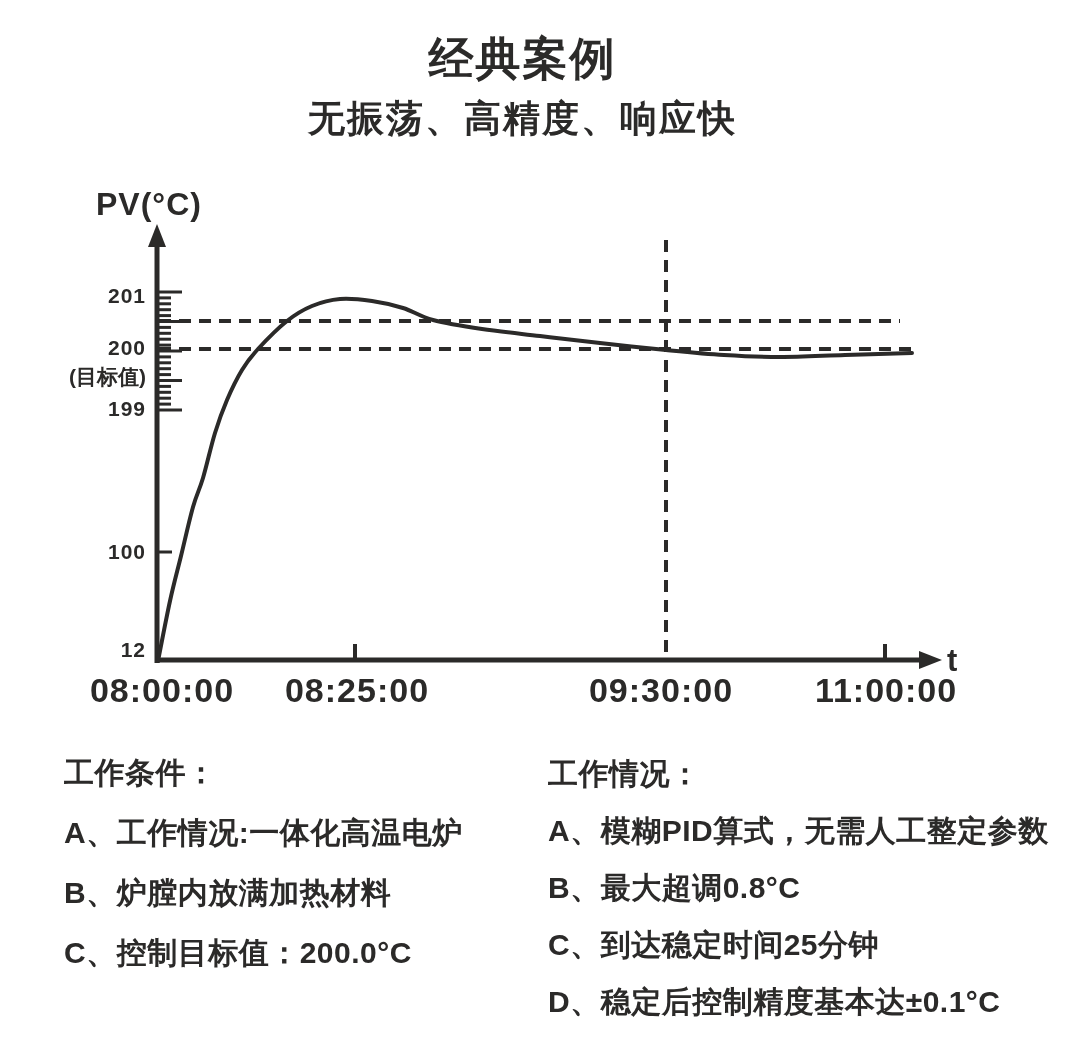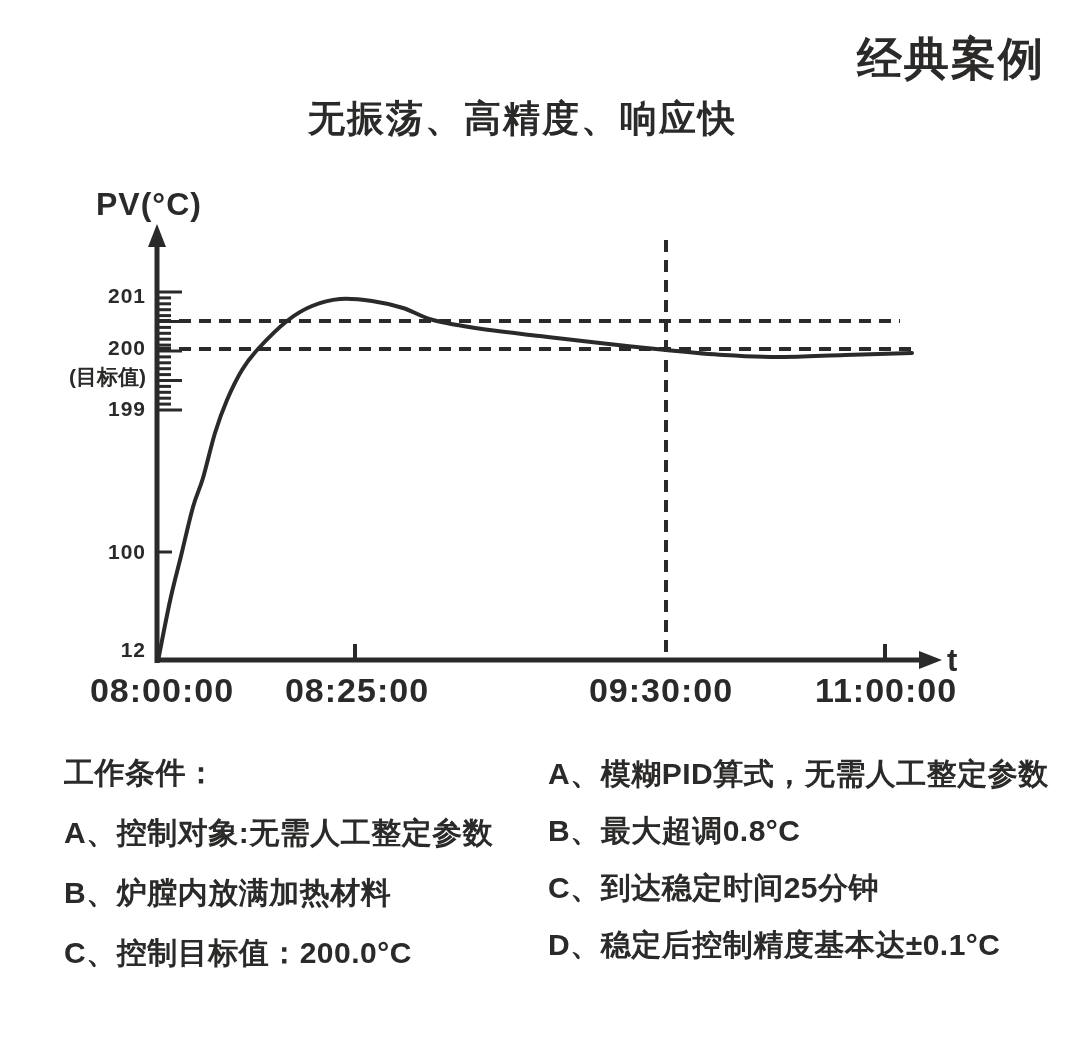--- a/index.html
+++ b/index.html
@@ -1,21 +1,21 @@
 <!DOCTYPE html>
 <html><head>
 <meta charset="utf-8">
 <style>
   html,body{margin:0;padding:0;background:#ffffff;}
   .page{
     position:relative;width:1080px;height:1052px;background:#ffffff;overflow:hidden;
     font-family:"Liberation Sans","DejaVu Sans",sans-serif;color:#2b2a29;
   }
   .title{
-    position:absolute;top:34px;left:0;width:1045px;text-align:right;
+    position:absolute;top:34px;left:0;width:1045px;text-align:center;
     font-size:45px;font-weight:700;letter-spacing:2px;line-height:1.1;
   }
   .subtitle{
     position:absolute;top:99px;left:0;width:1045px;text-align:center;
     font-size:37px;font-weight:700;letter-spacing:2px;line-height:1.1;
   }
   .chart-area{position:absolute;left:0;top:0;width:1080px;height:1052px;border-radius:7px;}
   #chart-svg{position:absolute;left:0;top:0;}
   .pv-label{
     position:absolute;left:96px;top:186px;font-size:32px;font-weight:600;letter-spacing:1px;
@@ -91,25 +91,26 @@
     <div class="ylabel" style="top:650px;">12</div>
 
     <div class="xlabel" style="left:162px;">08:00:00</div>
     <div class="xlabel" style="left:357px;">08:25:00</div>
     <div class="xlabel" style="left:661px;">09:30:00</div>
     <div class="xlabel" style="left:886px;">11:00:00</div>
   </div>
 
   <div class="notes-col left">
     <div class="note-line">工作条件：</div>
-    <div class="note-line">A、控制对象:无需人工整定参数</div>
+    <div class="note-line">A、工作情况:一体化高温电炉</div>
     <div class="note-line">B、炉膛内放满加热材料</div>
     <div class="note-line">C、控制目标值：200.0°C</div>
   </div>
 
   <div class="notes-col right">
+    <div class="note-line">工作情况：</div>
     <div class="note-line">A、模糊PID算式，无需人工整定参数</div>
     <div class="note-line">B、最大超调0.8°C</div>
     <div class="note-line">C、到达稳定时间25分钟</div>
     <div class="note-line">D、稳定后控制精度基本达±0.1°C</div>
   </div>
 
 </div>
 
 </body></html>

